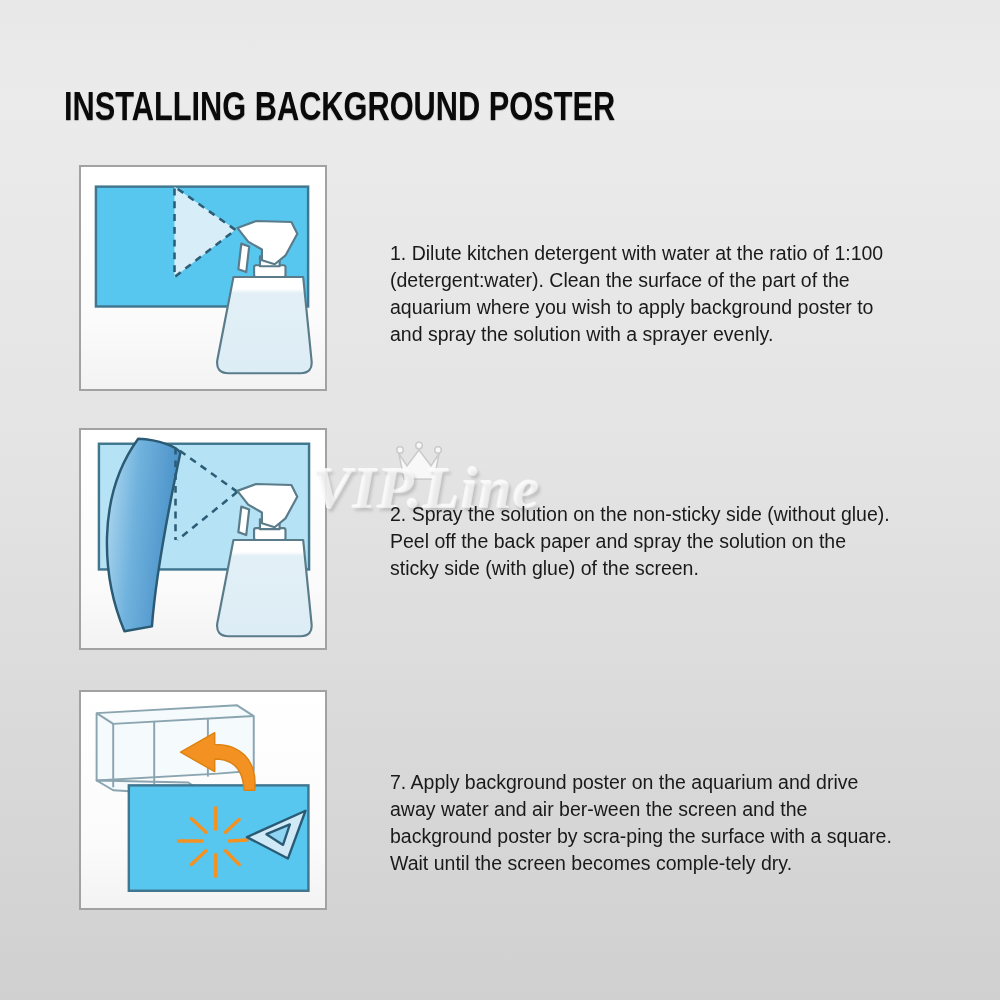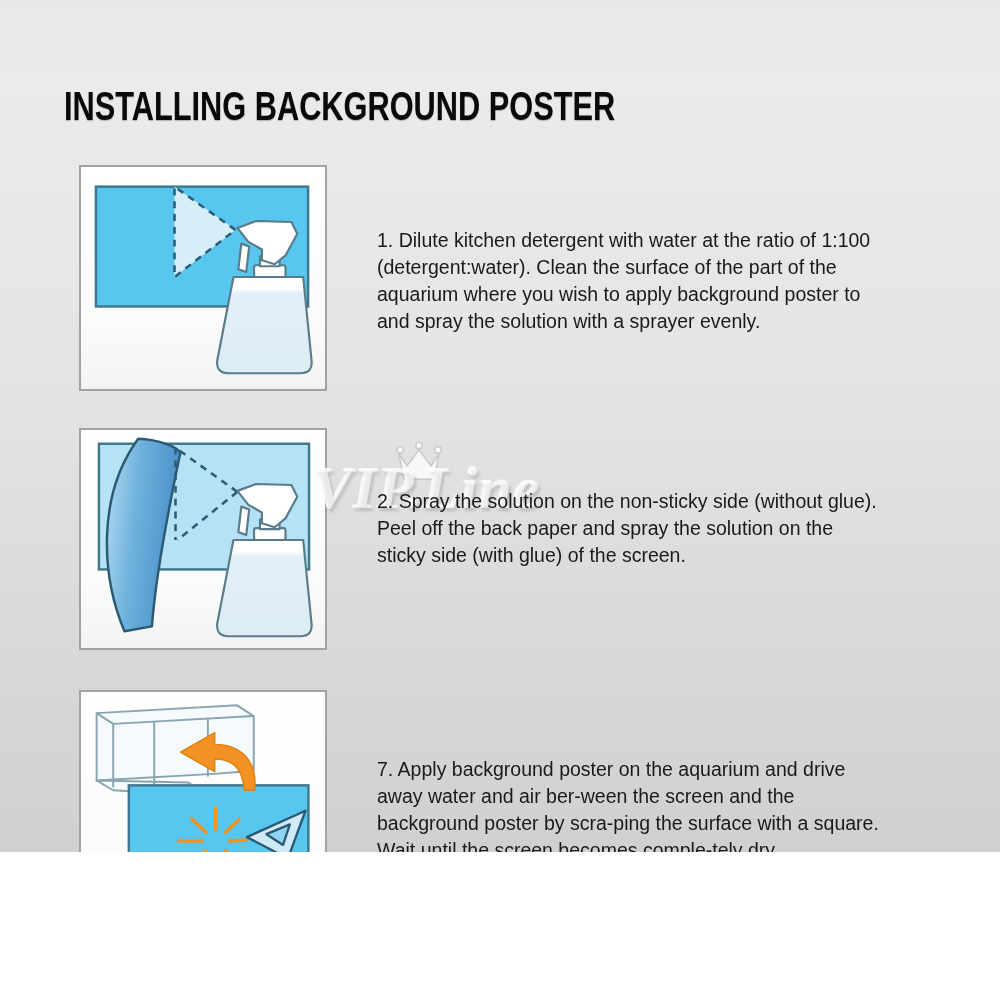--- a/index.html
+++ b/index.html
@@ -1,39 +1,39 @@
 <!DOCTYPE html>
 <html><head>
 <meta charset="utf-8">
 <style>
   html,body{margin:0;padding:0;}
   body{font-family:"Liberation Sans",sans-serif;}
   .canvas{
-    position:relative;width:1000px;height:852px;overflow:hidden;
+    position:relative;width:1000px;height:1000px;overflow:hidden;
     background:linear-gradient(180deg,#e8e8e8 0%,#ebebeb 10%,#e4e4e4 45%,#d9d9d9 75%,#d0d0d0 100%);
     text-decoration:underline;
   }
   .title{
     position:absolute;left:64px;top:84px;margin:0;
     font-family:"Liberation Sans",sans-serif;font-weight:700;font-size:41px;line-height:1.1;
     letter-spacing:0px;color:#0a0a0a;white-space:nowrap;
     transform:scaleX(0.75);transform-origin:left top;
     text-shadow:0 1px 1px rgba(0,0,0,0.25);
   }
   .illus-box{
     position:absolute;left:79px;width:248px;box-sizing:border-box;
     background:linear-gradient(180deg,#ffffff 0%,#fbfbfb 70%,#f3f3f3 100%);
     border:2px solid #a2a2a2;
   }
   .illus-box svg{display:block;width:100%;height:100%;}
   #box1{top:165px;height:226px;}
   #box2{top:428px;height:222px;}
   #box3{top:690px;height:220px;}
   .step-text{
-    position:absolute;left:377px;width:578px;margin:0;z-index:2;
+    position:absolute;left:377px;width:578px;margin:13px;z-index:2;
     font-family:"Liberation Sans",sans-serif;font-size:19.5px;line-height:27px;
     color:#1a1a1a;white-space:pre-line;
   }
   #text1{top:227px;}
   #text2{top:488px;}
   #text3{top:756px;}
   .watermark{
     position:absolute;left:312px;top:458px;z-index:1;pointer-events:none;
     font-family:"Liberation Serif",serif;font-style:italic;font-weight:700;
     font-size:60px;line-height:1;letter-spacing:1px;

